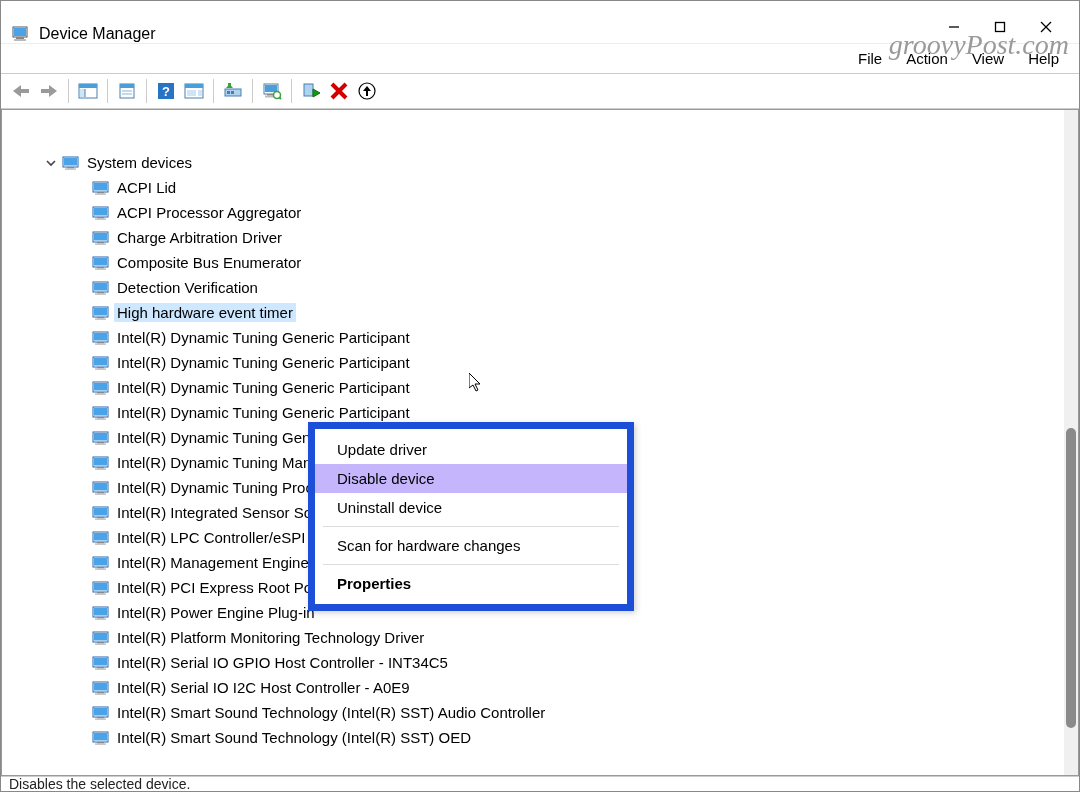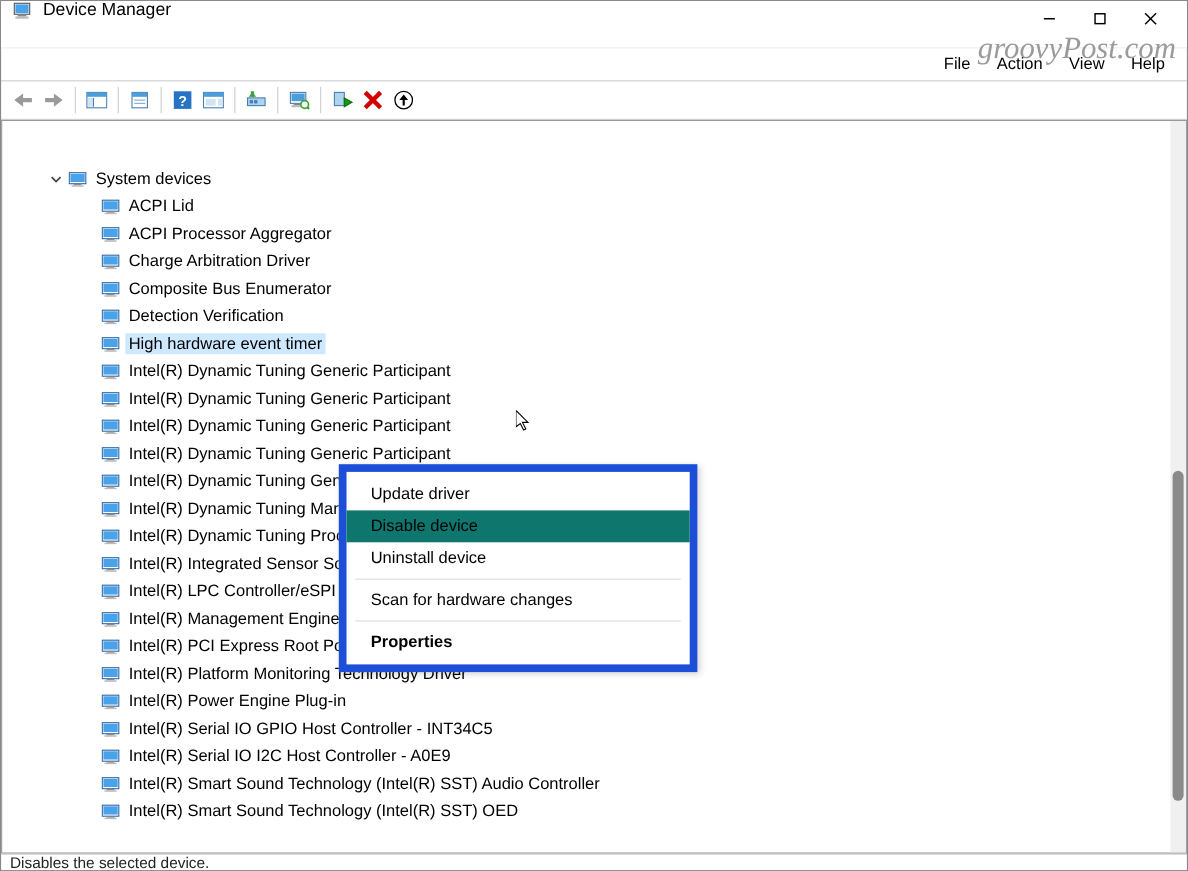--- a/index.html
+++ b/index.html
@@ -1,18 +1,18 @@
 <!DOCTYPE html>
 <html><head>
 <meta charset="utf-8">
 <style>
   * { box-sizing: border-box; margin: 0; padding: 0; }
   html, body { width: 1080px; height: 792px; font-family: "Segoe UI", Arial, sans-serif; font-size: 15px; background: #fff; overflow: hidden; }
   .window { position: relative; width: 1080px; height: 792px; border: 1px solid #888; background: #fff; display: flex; flex-direction: column; }
-  .titlebar { height: 42px; display: flex; align-items: flex-start; padding: 0 10px; background: #fff; }
+  .titlebar { height: 42px; display: flex; align-items: flex-end; padding: 0 10px; background: #fff; }
   .titlebar .app-icon { width: 18px; height: 18px; margin-right: 10px; }
   .titlebar .title { font-size: 16px; color: #000; flex: 0 0 auto; }
   .titlebar .spacer { flex: 1; }
   .win-btn { width: 46px; height: 32px; display: flex; align-items: center; justify-content: center; }
   .menubar { height: 30px; display: flex; align-items: center; padding: 0 8px; gap: 0; border-top: 1px solid #eee; justify-content: flex-end; }
   .menubar .menu-item { padding: 4px 12px; font-size: 15px; color: #000; }
   .toolbar { height: 36px; display: flex; align-items: center; padding: 2px 6px; border-top: 1px solid #ccc; border-bottom: 1px solid #ccc; gap: 0; }
   .toolbar .tb-btn { width: 28px; height: 28px; display: flex; align-items: center; justify-content: center; border: 1px solid transparent; }
   .toolbar .sep { width: 1px; height: 24px; background: #ccc; margin: 0 5px; }
   .content { flex: 1; position: relative; border: 1px solid #999; margin: 0; overflow: hidden; background: #fff; }
@@ -20,21 +20,21 @@
   .scrollbar { position: absolute; right: 0; top: 0; width: 14px; height: 100%; background: #f0f0f0; }
   .scrollbar .thumb { position: absolute; right: 2px; width: 10px; background: #8a8a8a; border-radius: 5px; }
   .node { display: flex; align-items: center; height: 25px; white-space: nowrap; font-size: 15px; color: #000; }
   .node .expander { width: 14px; height: 14px; margin-right: 4px; display: flex; align-items: center; justify-content: center; }
   .node .icon { width: 18px; height: 14px; margin-right: 7px; flex: 0 0 auto; }
   .node.parent { padding-left: 42px; }
   .node.child  { padding-left: 90px; }
   .node.selected .label { background: #cde8ff; border-radius: 1px; padding: 1px 3px; margin-left: -3px; }
   .context-menu { position: absolute; background: #fff; border: 7px solid #1d4ed8; box-shadow: 2px 2px 6px rgba(0,0,0,0.18); padding: 6px 0; font-size: 15px; z-index: 50; }
   .context-menu .cm-item { padding: 6px 22px; }
-  .context-menu .cm-item.hover { background: #0f766e; }
+  .context-menu .cm-item.hover { background: #c4b5fd; }
   .context-menu .cm-item.bold { font-weight: 700; }
   .context-menu .cm-sep { height: 1px; background: #dcdcdc; margin: 4px 8px; }
   .statusbar { height: 15px; border-top: 1px solid #ccc; display: flex; align-items: center; padding: 0 8px; font-size: 14px; color: #222; }
   .watermark { position: absolute; top: 28px; right: 10px; font-family: Georgia, serif; font-style: italic; font-size: 28px; color: #9a9a9a; z-index: 60; pointer-events: none; }
   .cursor { position: absolute; z-index: 70; pointer-events: none; }
 </style>
 </head>
 <body>
 
 <div class="window">
@@ -333,30 +333,30 @@
             </svg></span>
           <span class="label">Intel(R) PCI Express Root Port #5 - A0BC</span>
         </div>
         <div class="node child">
           <span class="icon"><svg width="20" height="14" viewBox="0 0 20 14">
               <rect x="1" y="1" width="15" height="10" fill="#fff" stroke="#2d67a6"></rect>
               <rect x="2" y="2" width="13" height="7.5" fill="#4aa3e8"></rect>
               <rect x="5" y="11" width="7" height="1.4" fill="#888"></rect>
               <rect x="3" y="12.4" width="11" height="1.4" fill="#bbb"></rect>
             </svg></span>
+          <span class="label">Intel(R) Power Engine Plug-in</span>
+        </div>
+        <div class="node child">
+          <span class="icon"><svg width="20" height="14" viewBox="0 0 20 14">
+              <rect x="1" y="1" width="15" height="10" fill="#fff" stroke="#2d67a6"></rect>
+              <rect x="2" y="2" width="13" height="7.5" fill="#4aa3e8"></rect>
+              <rect x="5" y="11" width="7" height="1.4" fill="#888"></rect>
+              <rect x="3" y="12.4" width="11" height="1.4" fill="#bbb"></rect>
+            </svg></span>
           <span class="label">Intel(R) Platform Monitoring Technology Driver</span>
-        </div>
-        <div class="node child">
-          <span class="icon"><svg width="20" height="14" viewBox="0 0 20 14">
-              <rect x="1" y="1" width="15" height="10" fill="#fff" stroke="#2d67a6"></rect>
-              <rect x="2" y="2" width="13" height="7.5" fill="#4aa3e8"></rect>
-              <rect x="5" y="11" width="7" height="1.4" fill="#888"></rect>
-              <rect x="3" y="12.4" width="11" height="1.4" fill="#bbb"></rect>
-            </svg></span>
-          <span class="label">Intel(R) Power Engine Plug-in</span>
         </div>
         <div class="node child">
           <span class="icon"><svg width="20" height="14" viewBox="0 0 20 14">
               <rect x="1" y="1" width="15" height="10" fill="#fff" stroke="#2d67a6"></rect>
               <rect x="2" y="2" width="13" height="7.5" fill="#4aa3e8"></rect>
               <rect x="5" y="11" width="7" height="1.4" fill="#888"></rect>
               <rect x="3" y="12.4" width="11" height="1.4" fill="#bbb"></rect>
             </svg></span>
           <span class="label">Intel(R) Serial IO GPIO Host Controller - INT34C5</span>
         </div>

